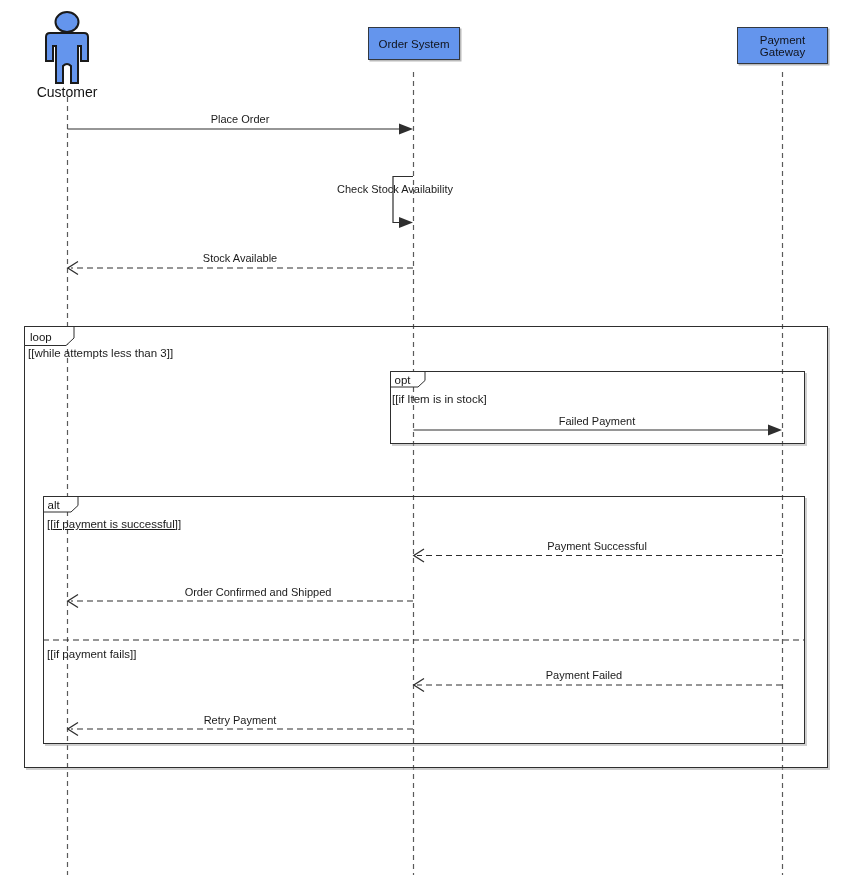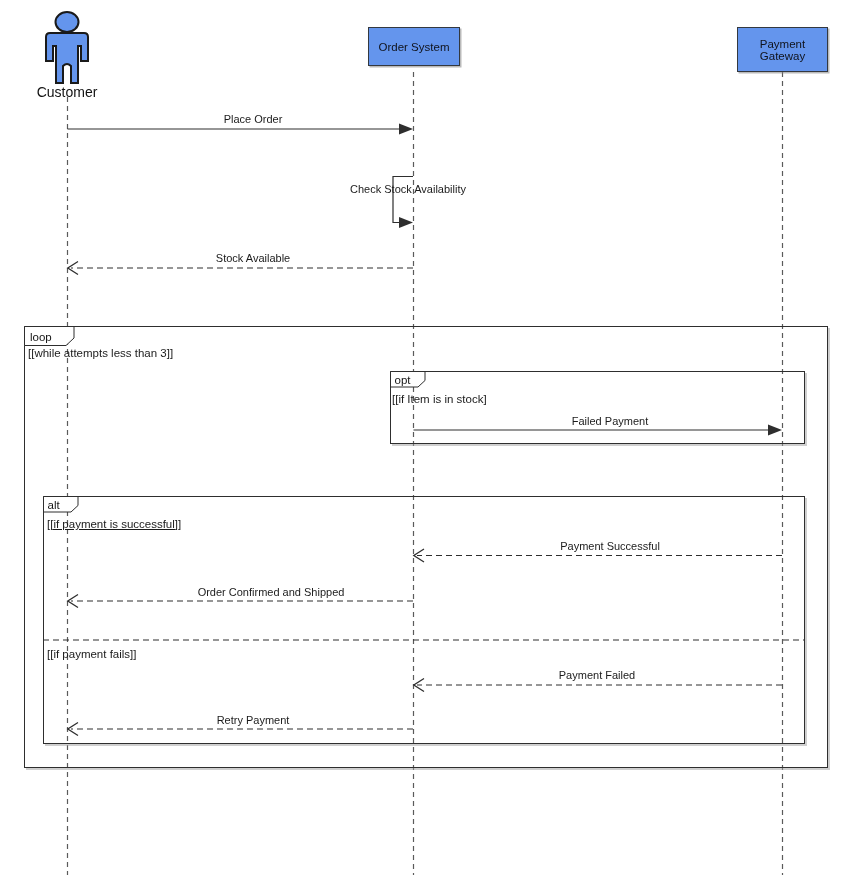--- a/index.html
+++ b/index.html
@@ -29,21 +29,20 @@
   .frag-tab text { font-family:"Liberation Sans", sans-serif; font-size:11.5px; fill:#141414; }
 
   .cond {
     position:absolute; z-index:3;
     font-size:11.5px; color:#1b1b1b; white-space:nowrap;
   }
   .msg-label {
     position:absolute; z-index:3;
     font-size:11px; color:#1b1b1b; white-space:nowrap;
     transform:translateX(-50%);
-    margin-left:13px;
   }
   .actor-label {
     position:absolute; z-index:3;
     font-size:14px; color:#111; white-space:nowrap;
     transform:translateX(-50%);
   }
 
   
   .stroke-line { stroke:var(--line,#2e2e2e); stroke-width:1.2; fill:none; }
   .stroke-dash { stroke:var(--line,#2e2e2e); stroke-width:1.2; fill:none; stroke-dasharray:6 4; }
@@ -138,20 +137,20 @@
   <div class="msg-label" style="left:240px; top:113px;">Place Order</div>
   <div class="msg-label" style="left:395px; top:183px;">Check Stock Availability</div>
   <div class="msg-label" style="left:240px; top:252px;">Stock Available</div>
   <div class="msg-label" style="left:597px; top:415px;">Failed Payment</div>
   <div class="msg-label" style="left:597px; top:540px;">Payment Successful</div>
   <div class="msg-label" style="left:240px; top:586px;padding-left:36px;">Order Confirmed and Shipped</div>
   <div class="msg-label" style="left:584px; top:669px;text-align:right;">Payment Failed</div>
   <div class="msg-label" style="left:240px; top:714px;">Retry Payment</div>
 
   <div class="actor-label" style="left:67px; top:84px;">Customer</div>
-  <div class="pbox" style="left: 368px; top: 27px; width: 92px; height: 39px; fill: rgb(100, 149, 237); background: rgb(100, 149, 237); border-color: rgb(51, 56, 63);">
+  <div class="pbox" style="left: 368px; top: 27px; width: 92px; height: 33px; fill: rgb(100, 149, 237); background: rgb(100, 149, 237); border-color: rgb(51, 56, 63);">
     <span>Order System</span>
   </div>
-  <div class="pbox" style="left: 737px; top: 27px; width: 91px; height: 45px; fill: rgb(100, 149, 237); background: rgb(100, 149, 237); border-color: rgb(51, 56, 63);">
+  <div class="pbox" style="left: 737px; top: 27px; width: 91px; height: 37px; fill: rgb(100, 149, 237); background: rgb(100, 149, 237); border-color: rgb(51, 56, 63);">
     <span>Payment Gateway</span>
   </div>
 
 </div>
 
 </body></html>

